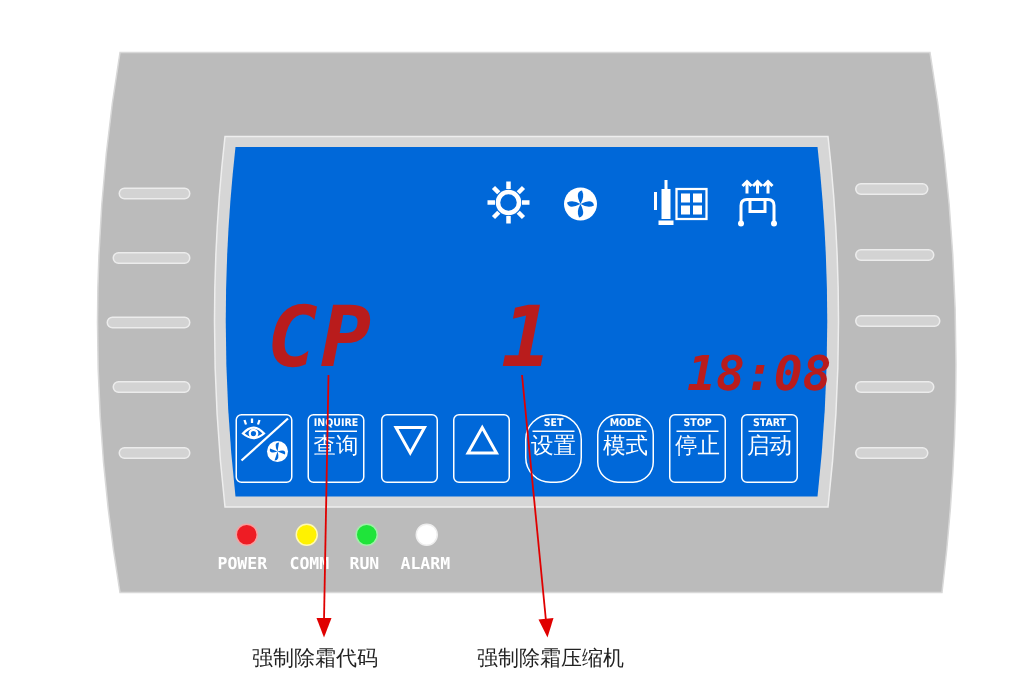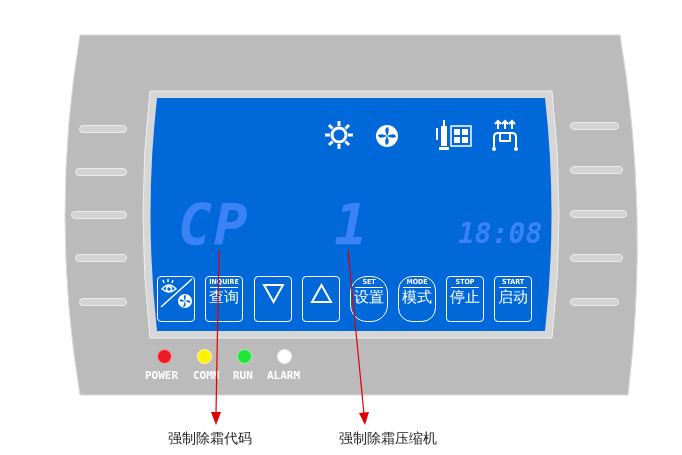--- a/index.html
+++ b/index.html
@@ -2,21 +2,21 @@
 <html><head>
 <meta charset="utf-8">
 <style>
   html, body { margin:0; padding:0; background:#ffffff; }
   body { width:682px; height:455px; position:relative; overflow:hidden;
          font-family:"Liberation Sans", sans-serif; }
   svg.panel { position:absolute; left:0; top:0; }
   .abs { position:absolute; }
   .slot { position:absolute; height:8px; border-radius:5px; background:#d3d3d3;
           border:1px solid #ececec; box-sizing:border-box; }
-  .seg { position:absolute; color:#3b82f6; font-family:"DejaVu Sans Mono", monospace;
+  .seg { position:absolute; color:#b91c1c; font-family:"DejaVu Sans Mono", monospace;
          font-style:italic; font-weight:bold; letter-spacing:2px; }
   .btn { position:absolute; top:276px; width:38px; height:46px; border:1.5px solid #ffffff;
          border-radius:4px; box-sizing:border-box; color:#fff; text-align:center; }
   .btn .en { font-size:7px; font-weight:bold; line-height:9px; margin-top:1px;
              font-family:"DejaVu Sans Condensed","DejaVu Sans", sans-serif; }
   .btn .bar { height:1px; background:#fff; margin:0 4px; }
   .btn .zh { font-size:15px; font-weight:normal; line-height:19px;
              font-family:"DejaVu Sans", sans-serif; }
   .led { position:absolute; top:349px; width:13px; height:13px; border-radius:50%; }
   .ledlbl { position:absolute; top:369px; font-size:11px; font-weight:bold; color:#ffffff;
@@ -85,21 +85,21 @@
     <path d="M5,5 L8,2 L11,5 M12,5 L15,2 L18,5 M19,5 L22,2 L25,5"></path>
     <path d="M4,30 V18 Q4,14 8,14 H22 Q26,14 26,18 V30"></path>
     <path d="M10,14 V22 H20 V14"></path>
   </g>
   <circle cx="4" cy="30" r="2" fill="#fff"></circle>
     <circle cx="26" cy="30" r="2" fill="#fff"></circle>
 </svg>
 
 <div class="seg" style="left:178px;top:195px;font-size:56px;line-height:62px;">CP</div>
 <div class="seg" style="left:334px;top:195px;font-size:56px;line-height:62px;">1</div>
-<div class="seg" style="left:458px;top:213px;font-size:28px;line-height:42px;letter-spacing:0;">18:08</div>
+<div class="seg" style="left:458px;top:228px;font-size:32px;line-height:42px;letter-spacing:0;">18:08</div>
 
 <div class="btn" style="left:157px;">
   <svg width="35" height="32">
     <line x1="2" y1="30" x2="33" y2="2" stroke="#fff" stroke-width="1.5"></line>
     <g stroke="#fff" stroke-width="1.5" fill="none">
       <path d="M3,12 Q10,4 17,12 Q10,18 3,12Z"></path>
         <circle cx="10" cy="12" r="2.5"></circle>
       <path d="M5,6 L4,3 M9,5 L9,2 M13,6 L14,3"></path>
     </g>
     <circle cx="26" cy="24" r="7" fill="#fff"></circle>
@@ -156,13 +156,13 @@
 <div class="ledlbl" style="left:233px;">RUN</div>
 <div class="ledlbl" style="left:267px;">ALARM</div>
 
 <svg class="abs" style="left:0;top:0" width="682" height="455">
   <line x1="219" y1="250" x2="216" y2="414" stroke="#e00000" stroke-width="1.2"></line>
   <path d="M211,412 L221,412 L216,425 Z" fill="#e00000"></path>
   <line x1="348" y1="250" x2="364" y2="414" stroke="#e00000" stroke-width="1.2"></line>
   <path d="M359,413 L369,412 L365,425 Z" fill="#e00000"></path>
 </svg>
 <div class="callout" style="left:168px;">强制除霜代码</div>
-<div class="callout" style="left:318px;margin-left:21px;">强制除霜压缩机</div>
+<div class="callout" style="left:318px;">强制除霜压缩机</div>
 
 </body></html>

